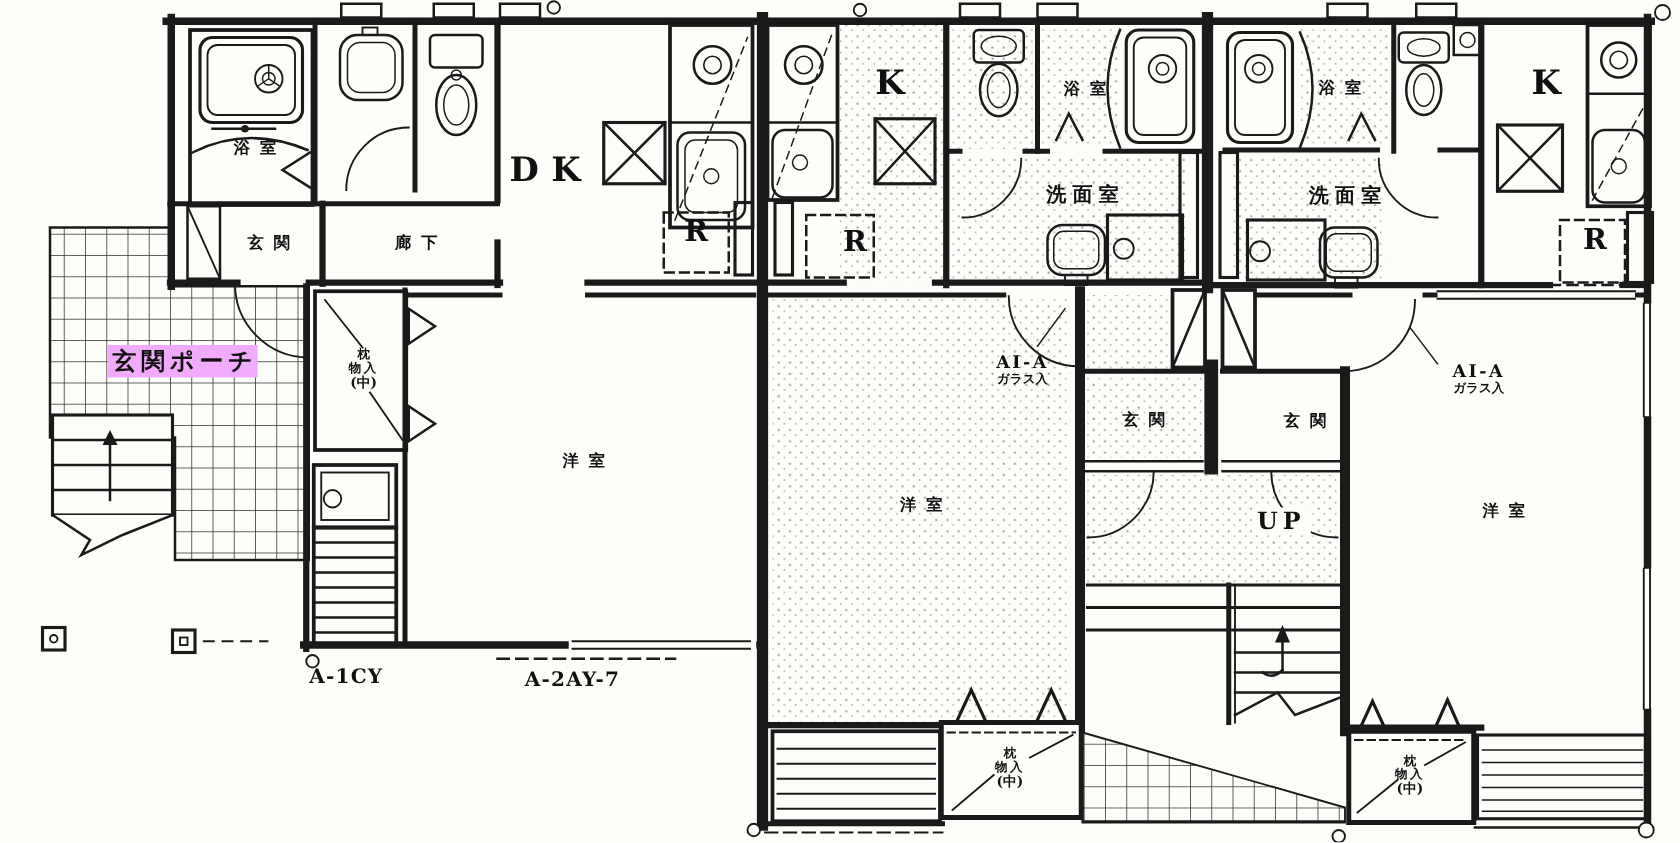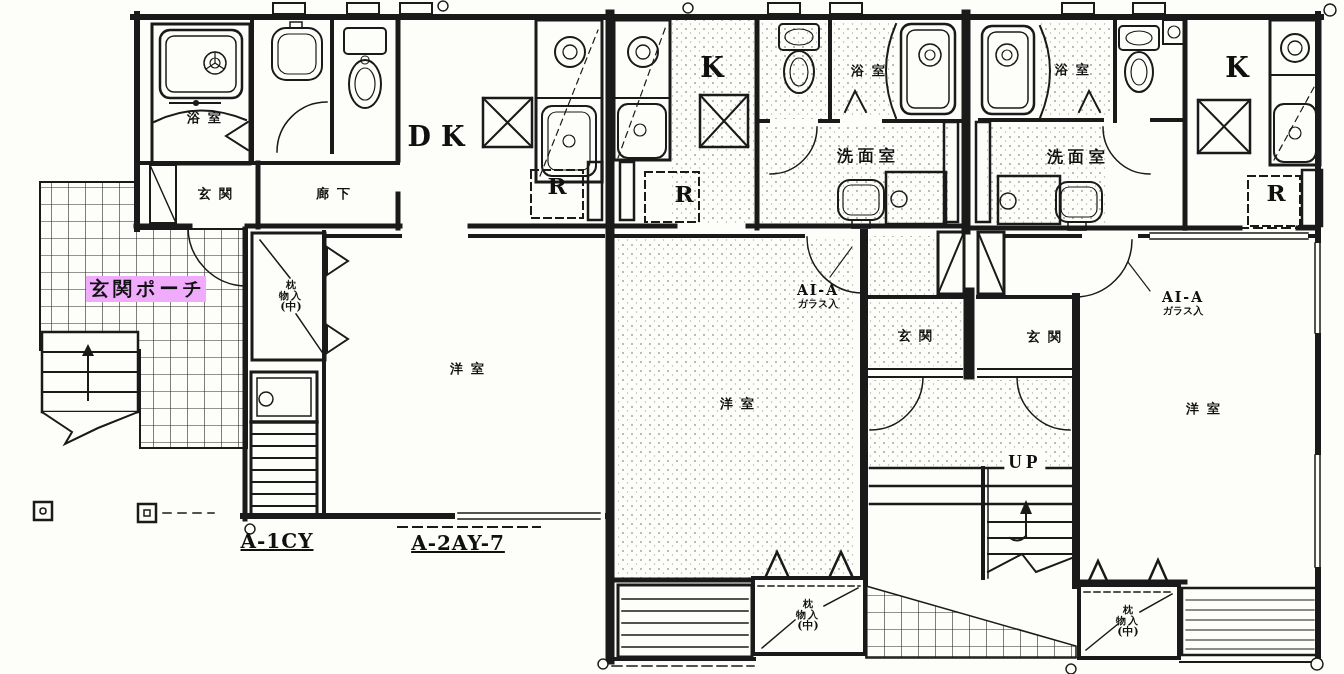--- a/index.html
+++ b/index.html
@@ -14,21 +14,21 @@
   .lat{font-size:27px;letter-spacing:10px;padding-left:10px;}
   .rl{font-size:23px;}
   .upl{font-size:19px;letter-spacing:4px;background:#fdfdfa;padding:0 4px;}
   .ann{text-align:center;line-height:1.15;}
   .ann .l1{font-size:14px;letter-spacing:2px;}
   .ann .l2{font-size:10px;}
   .sto{text-align:center;line-height:1.05;}
   .sto .a{font-size:10px;display:block;}
   .sto .b{font-size:10px;letter-spacing:2px;display:block;}
   .sto .c{font-size:11px;display:block;}
-  .code{font-size:20px;letter-spacing:1px;text-decoration:underline;}
+  .code{font-size:16px;letter-spacing:1px;}
 </style>
 </head>
 <body>
 
 <div id="stage">
 <svg id="plan-svg" width="1344" height="674" viewBox="0 0 1344 674">
   <defs>
     <pattern id="tile" width="17" height="17" patternUnits="userSpaceOnUse">
       <path d="M17,0 H0 V17" fill="none" stroke="#2a2a2a" stroke-width="1.2"></path>
     </pattern>
@@ -389,21 +389,21 @@
   <div class="lbl jp2" style="left:1072px;top:70px;">浴室</div>
   <div class="lbl jp3" style="left:1076px;top:157px;">洗面室</div>
   <div class="lbl lat" style="left:1237px;top:67px;">K</div>
   <div class="lbl rl" style="left:1276px;top:192px;">R</div>
   <div class="lbl jp5" style="left:146px;top:289px;">玄関ポーチ</div>
   <div class="lbl jp2" style="left:467px;top:369px;">洋室</div>
   <div class="lbl jp2" style="left:737px;top:404px;">洋室</div>
   <div class="lbl jp2" style="left:1203px;top:409px;">洋室</div>
   <div class="lbl jp2" style="left:915px;top:336px;">玄関</div>
   <div class="lbl jp2" style="left:1044px;top:337px;">玄関</div>
-  <div class="lbl upl" style="left:1025px;top:462px;font-family:Liberation Serif, serif;">UP</div>
+  <div class="lbl upl" style="left:1025px;top:417px;">UP</div>
 
   <div class="lbl ann" style="left:818px;top:296px;">
     <div class="l1">AI-A</div>
     <div class="l2">ガラス入</div>
   </div>
   <div class="lbl ann" style="left:1183px;top:303px;">
     <div class="l1">AI-A</div>
     <div class="l2">ガラス入</div>
   </div>
 

